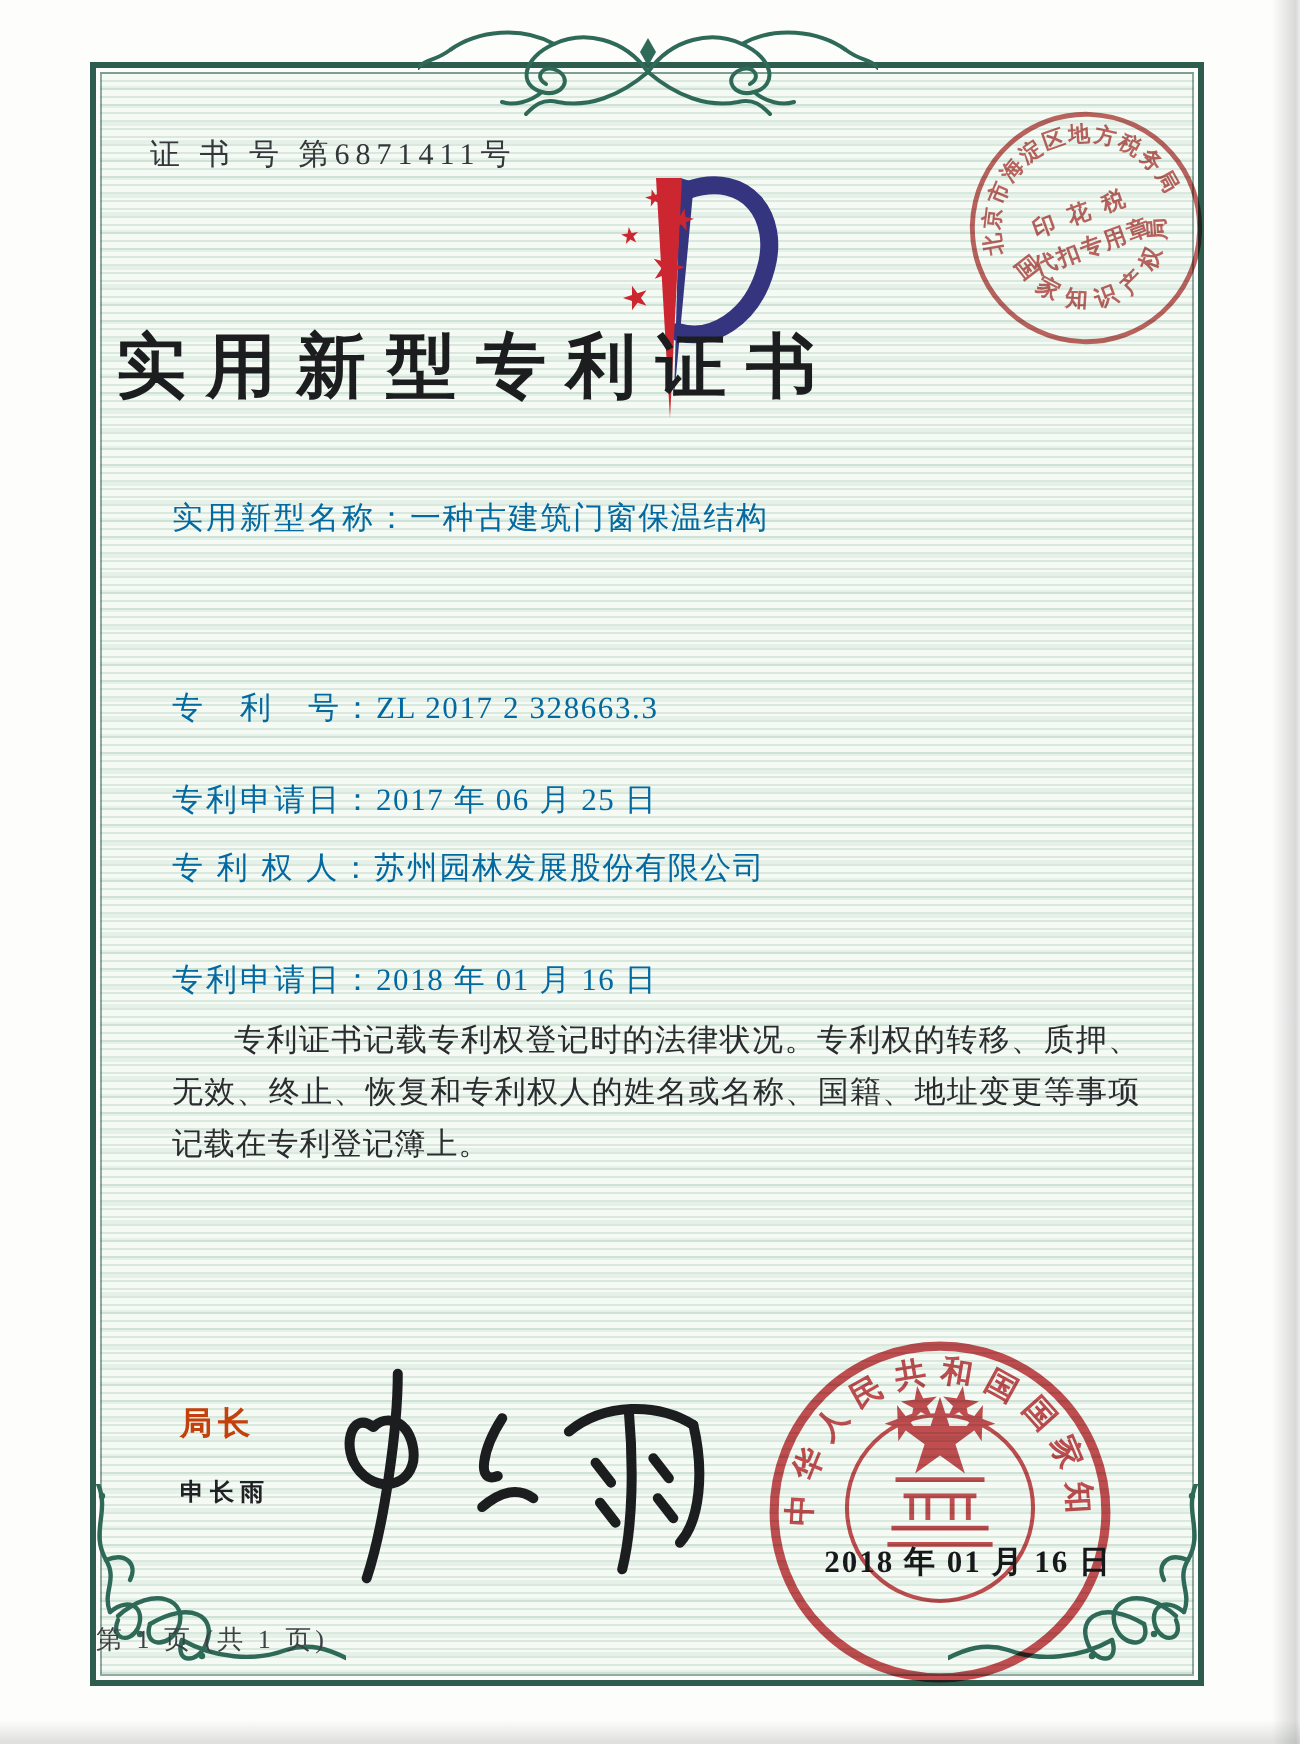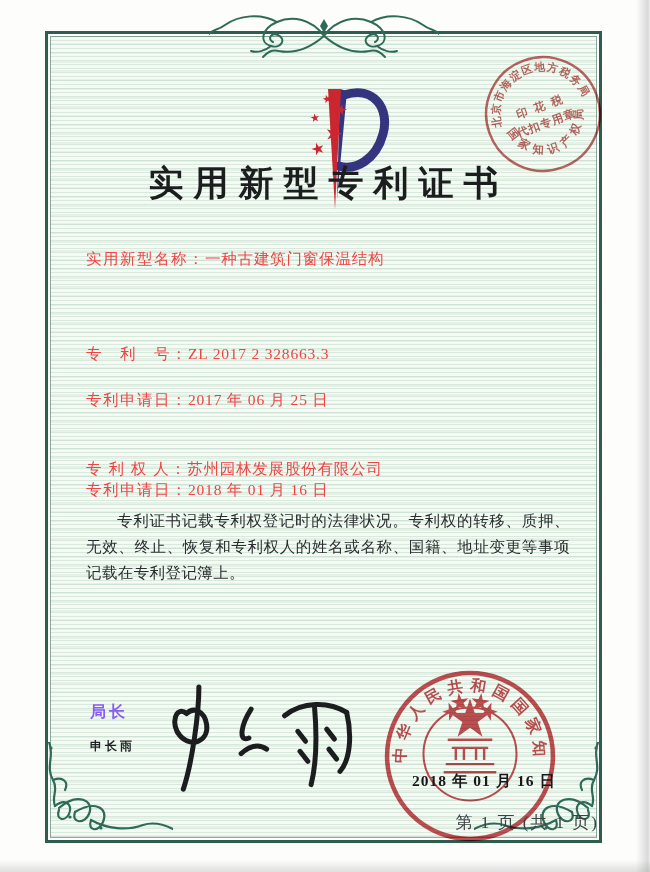--- a/index.html
+++ b/index.html
@@ -29,52 +29,52 @@
         rgba(120,170,150,.12) 0px, rgba(120,170,150,.12) 2px,
         rgba(255,255,255,0) 2px, rgba(255,255,255,0) 9px);
     pointer-events:none;
   }
   .cert-number{
     position:absolute;left:27px;top:34px;font-size:15px;letter-spacing:3px;
     color:#33363a;white-space:nowrap;
   }
   .logo{position:absolute;left:232px;top:47px;width:110px;height:135px;}
   .title{
-    position:absolute;left:0;top:126px;width:100%;text-align:center;
+    position:absolute;left:0;top:126px;width:100%;text-align:left;
     font-size:35px;font-weight:bold;letter-spacing:10px;color:#1c1d1f;
     text-indent:10px;
   }
   .field-row{
-    position:absolute;left:38px;width:505px;font-size:15.5px;color:#ef4444;
+    position:absolute;left:38px;width:505px;font-size:15.5px;color:#0369a1;
     white-space:nowrap;
   }
   .field-label{letter-spacing:1.5px;}
   .field-value{letter-spacing:.8px;}
   .body-block{
     position:absolute;left:38px;top:474px;width:484px;
     font-size:15.5px;line-height:26px;color:#2a2c2f;text-align:justify;
   }
   .body-block p{margin:0;text-indent:2em;letter-spacing:.4px;}
   .sig-title{position:absolute;left:42px;top:668px;font-size:16px;letter-spacing:3px;
-    color:#8b5cf6;font-family:"Liberation Sans",sans-serif;font-weight:600;}
+    color:#c2410c;font-family:"Liberation Sans",sans-serif;font-weight:600;}
   .sig-name{position:absolute;left:42px;top:704px;font-size:12px;letter-spacing:3px;
     color:#1f2124;font-family:"Liberation Sans",sans-serif;font-weight:600;}
   .sig-svg{position:absolute;left:112px;top:648px;width:200px;height:112px;}
   .tax-stamp{position:absolute;left:433px;top:18px;width:124px;height:124px;
     transform:rotate(-20deg);opacity:.85;mix-blend-mode:multiply;}
   .big-seal{position:absolute;left:333px;top:633px;width:178px;height:178px;
     opacity:.9;mix-blend-mode:multiply;}
   .seal-date{
     position:absolute;left:346px;top:737px;width:180px;text-align:center;
     font-size:15.5px;font-weight:bold;color:#17181a;letter-spacing:1px;
     white-space:nowrap;
   }
   .page-footer{
-    position:absolute;left:0;top:777px;width:100%;text-align:right;
-    font-size:17px;letter-spacing:2px;color:#3d4044;
+    position:absolute;left:0;top:777px;width:100%;text-align:left;
+    font-size:13px;letter-spacing:2px;color:#3d4044;
   }
   .orn-top{position:absolute;left:50%;top:-21px;transform:translateX(-50%);
     width:230px;height:46px;}
   .fl-bl{position:absolute;left:-5px;bottom:-7px;width:130px;height:105px;}
   .fl-br{position:absolute;right:-5px;bottom:-7px;width:130px;height:105px;}
 </style>
 </head>
 <body>
 
 <svg width="0" height="0" style="position:absolute" aria-hidden="true">
@@ -121,20 +121,21 @@
         <path d="M12,64 C22,56 30,62 26,72 C22,80 12,78 16,68"></path>
         <path d="M16,66 C34,50 52,58 46,72 C42,82 28,82 32,70"></path>
         <path d="M32,70 C52,58 66,66 60,80 C56,90 44,90 48,78"></path>
         <path d="M48,78 C64,87 84,89 100,83 C112,79 122,83 130,87"></path>
         <circle cx="8" cy="6" r="1.6" fill="#2f6a58" stroke="none"></circle>
         <circle cx="27" cy="75" r="1.6" fill="#2f6a58" stroke="none"></circle>
         <circle cx="58" cy="86" r="1.6" fill="#2f6a58" stroke="none"></circle>
       </g>
     </svg>
 
+    <div class="cert-number">证 书 号 第6871411号</div>
 
     <svg class="tax-stamp" viewBox="0 0 120 120">
       <defs>
         <path id="taxTop" d="M18,60 A42,42 0 1 1 102,60"></path>
         <path id="taxBot" d="M22,60 A38,38 0 0 0 98,60"></path>
       </defs>
       <circle cx="60" cy="60" r="55" fill="none" stroke="#b84a46" stroke-width="2.4"></circle>
       <text font-size="10.5" font-weight="bold" fill="#b84a46" letter-spacing="1.2" font-family="Liberation Serif, serif">
         <textPath href="#taxTop" startOffset="2">北京市海淀区地方税务局</textPath>
       </text>
@@ -162,21 +163,21 @@
 
     <div class="field-row" style="top:215px">
       <span class="field-label">实用新型名称：</span><span class="field-value">一种古建筑门窗保温结构</span>
     </div>
     <div class="field-row" style="top:310px">
       <span class="field-label">专　利　号：</span><span class="field-value">ZL 2017 2 328663.3</span>
     </div>
     <div class="field-row" style="top:356px">
       <span class="field-label">专利申请日：</span><span class="field-value">2017 年 06 月 25 日</span>
     </div>
-    <div class="field-row" style="top:425px">
+    <div class="field-row" style="top:390px">
       <span class="field-label">专 利 权 人：</span><span class="field-value">苏州园林发展股份有限公司</span>
     </div>
     <div class="field-row" style="top:446px">
       <span class="field-label">专利申请日：</span><span class="field-value">2018 年 01 月 16 日</span>
     </div>
 
     <div class="body-block">
       <p>专利证书记载专利权登记时的法律状况。专利权的转移、质押、无效、终止、恢复和专利权人的姓名或名称、国籍、地址变更等事项记载在专利登记簿上。</p>
     </div>
 

